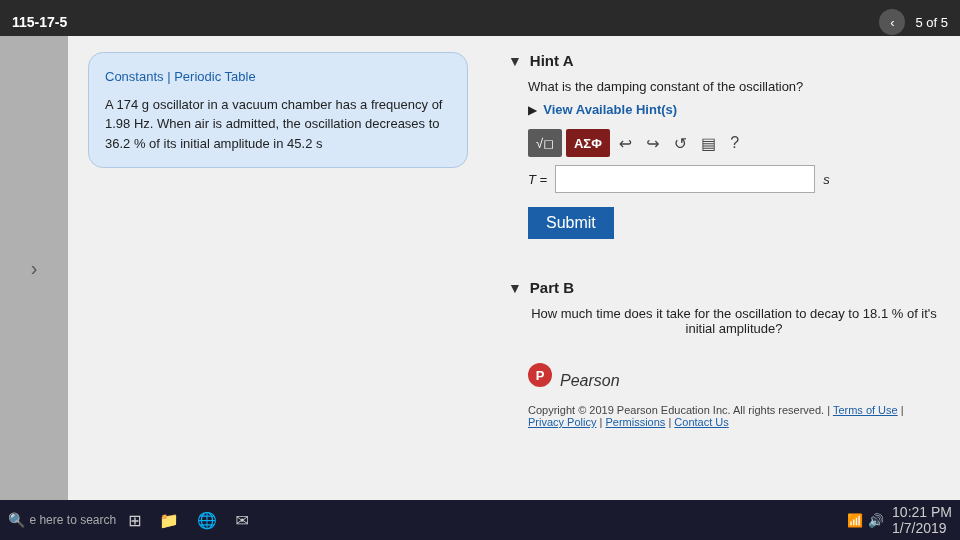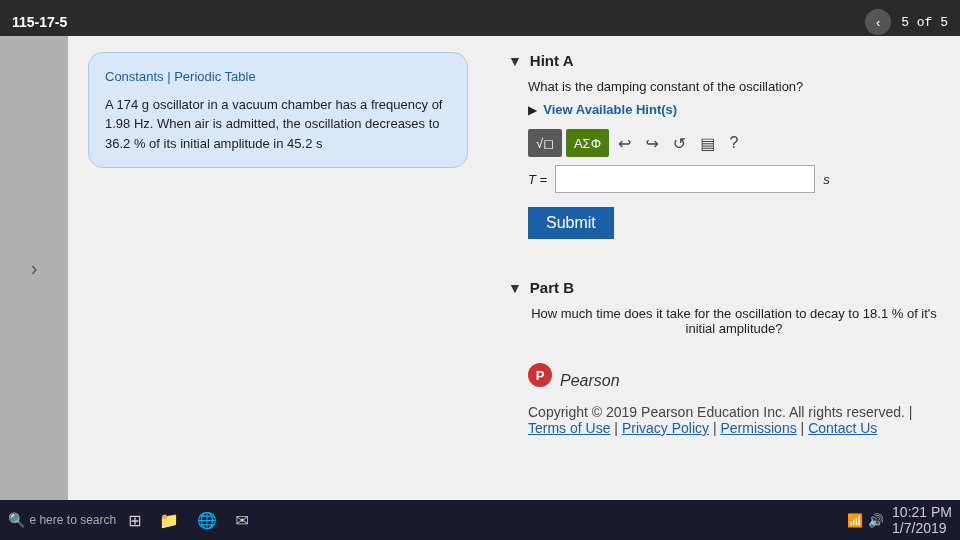--- a/index.html
+++ b/index.html
@@ -40,21 +40,20 @@
       height: 26px;
       cursor: pointer;
       display: flex;
       align-items: center;
       justify-content: center;
       font-size: 13px;
     }
     .page-indicator {
       color: #fff;
       font-size: 13px;
-      font-family: Liberation Mono, monospace;
     }
 
     
     .sidebar {
       position: absolute;
       left: 0;
       top: 36px;
       width: 68px;
       height: calc(100% - 36px - 40px);
       background: #b0b0b0;
@@ -173,21 +172,22 @@
       font-size: 13px;
       cursor: pointer;
       border-radius: 2px;
       min-width: 32px;
       height: 28px;
       display: flex;
       align-items: center;
       justify-content: center;
     }
     .tb-btn-light {
-      background: #4d7c0f;
+      background: #7f1d1d;
+      font-weight: bold;
     }
     .tb-icon {
       color: #444;
       font-size: 16px;
       cursor: pointer;
       padding: 2px 5px;
     }
 
     
     .answer-row {
@@ -260,21 +260,21 @@
     }
     .pearson-name {
       font-size: 16px;
       color: #333;
       font-style: italic;
       margin-top: 12px;
     }
 
     
     .footer-copyright {
-      font-size: 14px;
+      font-size: 11px;
       color: #444;
       margin-left: 20px;
       margin-top: 8px;
     }
     .footer-copyright a {
       color: #1a5fa8;
       text-decoration: underline;
       cursor: pointer;
     }
 

